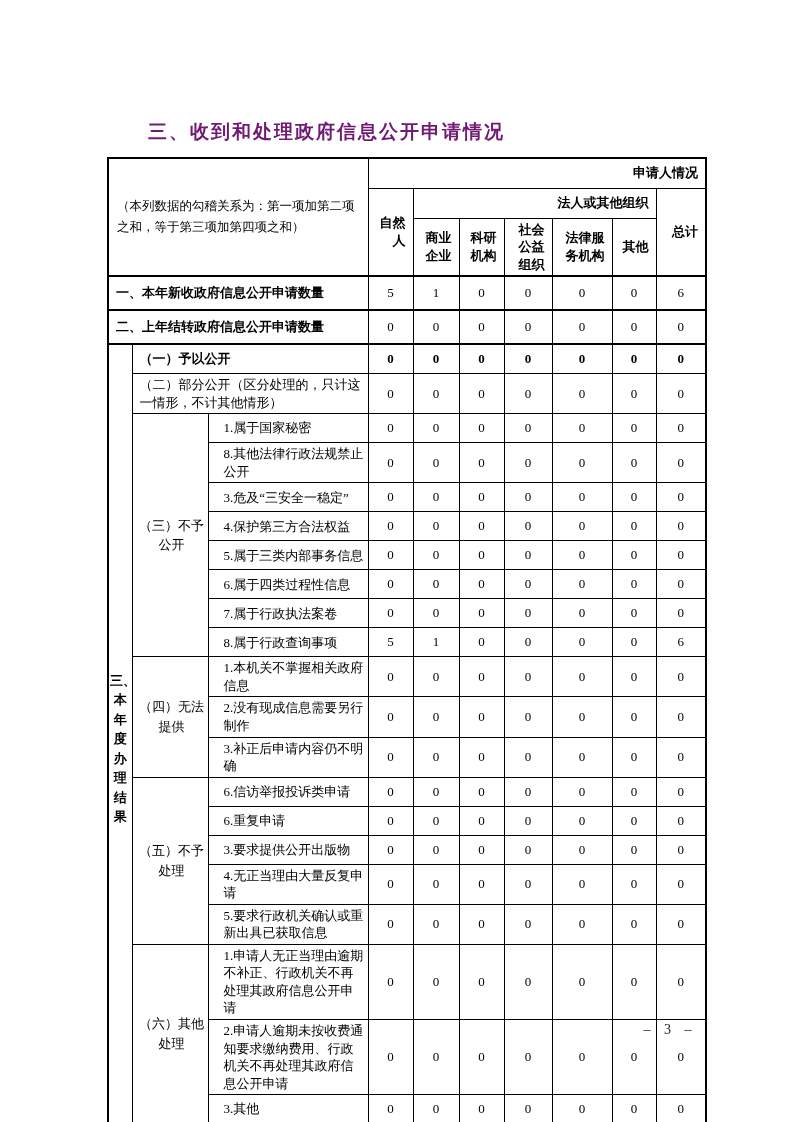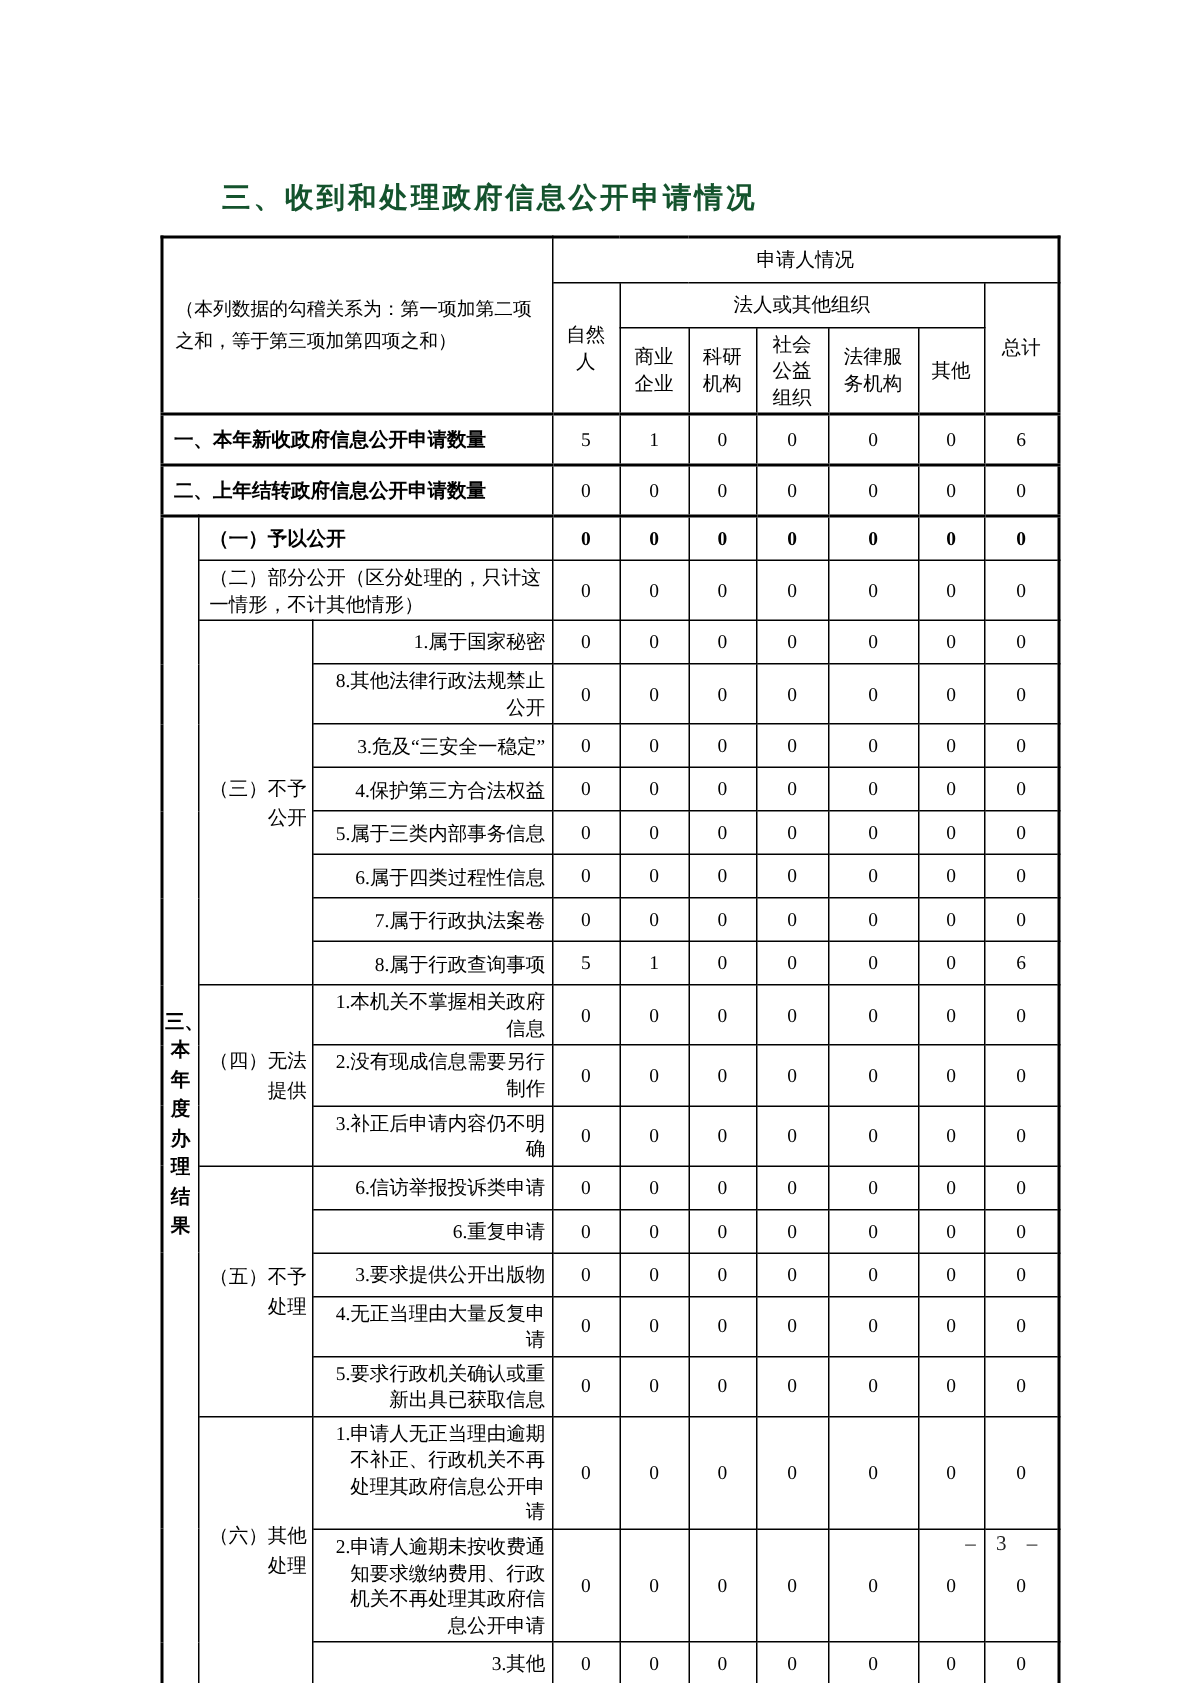--- a/index.html
+++ b/index.html
@@ -3,67 +3,67 @@
 <meta charset="utf-8">
 <style>
   html,body{margin:0;padding:0;}
   body{
     width:793px;height:1122px;background:#ffffff;position:relative;
     font-family:"Liberation Serif", serif;color:#000;
   }
   .doc-title{
     position:absolute;left:148px;top:119px;
     font-family:"Liberation Sans", sans-serif;
-    font-weight:700;font-size:19px;letter-spacing:2px;color:#14532d;
+    font-weight:700;font-size:19px;letter-spacing:2px;color:#701a75;
     white-space:nowrap;
   }
   table.report{
     position:absolute;left:107px;top:157px;width:598px;
     border-collapse:collapse;table-layout:fixed;
     border:2px solid #000;font-size:13px;
   }
   table.report td, table.report th{
     border:1px solid #000;overflow:hidden;
   }
   thead td.corner{
     vertical-align:middle;
     font-size:12.5px;line-height:1.7;padding:2px 8px;
   }
   thead th{
-    font-family:"Liberation Sans", sans-serif;font-weight:400;
-    text-align:center;vertical-align:middle;
+    font-family:"Liberation Sans", sans-serif;font-weight:700;
+    text-align:right;vertical-align:middle;
     font-size:13px;line-height:1.35;padding:2px 7px;
   }
   thead tr.h1{height:30px;}
   thead tr.h2{height:30px;}
   thead tr.h3{height:50px;}
   thead tr.h3 th{border-bottom-width:2px;}
   tbody td{height:24px;vertical-align:middle;}
   td.val{
     text-align:center;font-family:"Liberation Serif", serif;
     font-size:13px;padding:1px 2px;
   }
   td.lbl{
     text-align:left;padding:2px 4px 2px 7px;line-height:1.35;
   }
   td.lbl.major{
     font-family:"Liberation Sans", sans-serif;font-weight:700;
   }
   tr.major-row td{height:28px;border-top-width:2px;border-bottom-width:2px;margin-left:44px;}
   tr.sec-start td{border-top-width:2px;font-weight:bold;}
   td.cat{
-    text-align:right;vertical-align:middle;
+    text-align:center;vertical-align:middle;
     padding:2px 3px 2px 6px;line-height:1.5;word-break:break-all;margin-left:13px;
   }
   td.vertical{
     font-family:"Liberation Sans", sans-serif;font-weight:700;
     text-align:center;vertical-align:middle;
     padding:1px;line-height:1.5;word-break:break-all;font-size:13px;
   }
-  td.sub{padding-left:15px;text-align:right;}
+  td.sub{padding-left:15px;}
   .page-number{
     position:absolute;left:620px;top:1022px;width:100px;
     text-align:center;font-size:14px;letter-spacing:5px;
     font-family:"Liberation Serif", serif;color:#222;
   }
 </style>
 </head>
 <body>
 
 <div class="doc-title">三、收到和处理政府信息公开申请情况</div>

